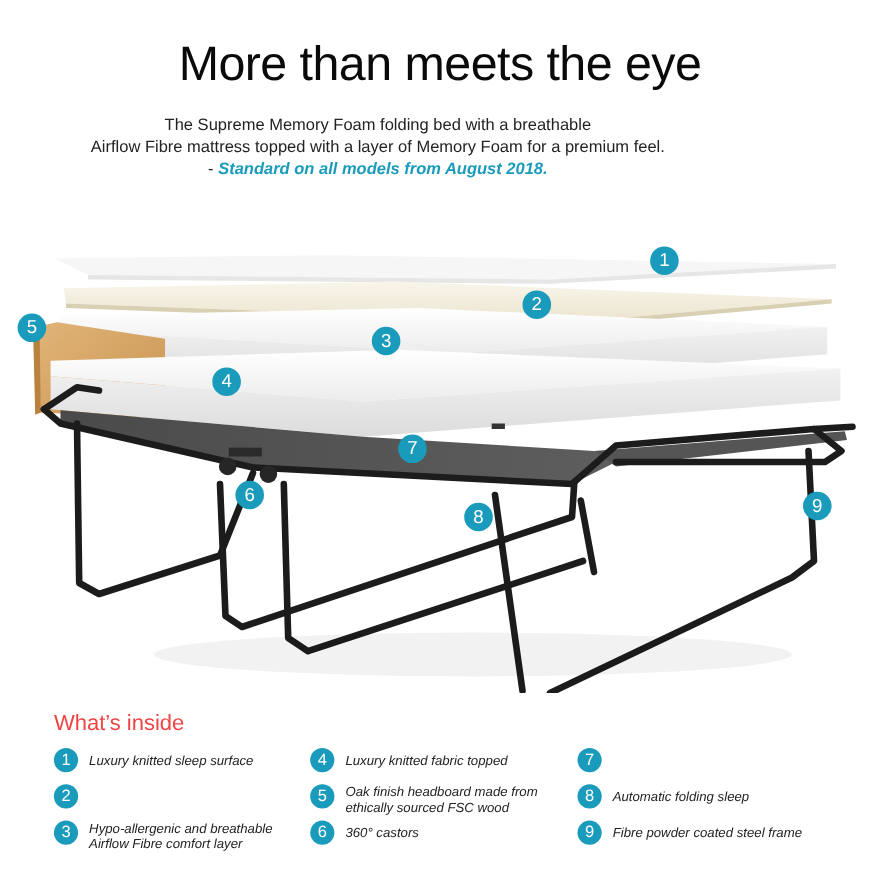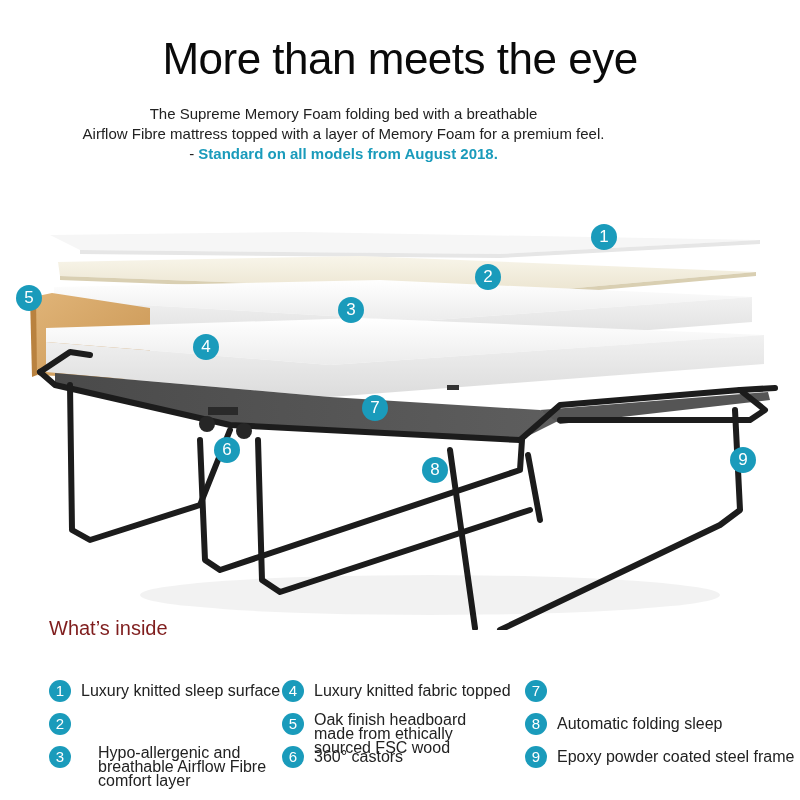--- a/index.html
+++ b/index.html
@@ -7,41 +7,41 @@
   body { position: relative; font-family: "Liberation Sans", "DejaVu Sans", sans-serif; color: #1a1a1a; }
 
   .headline {
     position: absolute; left: 0; top: 34px; width: 800px; text-align: center;
     font-size: 44px; font-weight: 400; color: #0a0a0a; letter-spacing: -0.5px;
   }
   .subtext {
     position: absolute; left: 0; top: 104px; width: 687px; text-align: center;
     font-size: 15px; line-height: 20px; color: #222;
   }
-  .subtext .highlight { color: #1a9bbb; font-weight: 700; }
+  .subtext .highlight { color: #1a9bbb; font-weight: 700; font-style: italic; }
 
   .illustration { position: absolute; left: 0; top: 210px; width: 800px; height: 420px; }
   .illustration svg { position: absolute; left: 0; top: 0; }
 
   .badge {
     position: absolute; width: 26px; height: 26px; border-radius: 50%;
     background: #1a9bbb; color: #fff; font-size: 17px; line-height: 26px;
     text-align: center; font-weight: 400;
   }
 
   .legend-title {
-    position: absolute; left: 49px; top: 617px; font-size: 20px; color: #7f1d1d;
+    position: absolute; left: 49px; top: 647px; font-size: 20px; color: #ef4444;
   }
   .legend-col { position: absolute; top: 680px; }
   .legend-item { position: relative; height: 30px; margin-bottom: 3px; display: flex; align-items: flex-start; }
   .legend-item .lbadge {
     flex: 0 0 22px; width: 22px; height: 22px; border-radius: 50%; background: #1a9bbb;
     color: #fff; font-size: 15px; line-height: 22px; text-align: center; margin-right: 10px;
   }
-  .legend-item .ltext { font-size: 16px; line-height: 14px; color: #222; padding-top: 4px; }
+  .legend-item .ltext { font-size: 12px; line-height: 14px; color: #222; padding-top: 4px; font-style: italic; }
   .legend-item.two-line .ltext { padding-top: 0; }
 </style>
 </head>
 <body>
 
 <div class="headline">More than meets the eye</div>
 
 <div class="subtext">
   <div>The Supreme Memory Foam folding bed with a breathable</div>
   <div>Airflow Fibre mattress topped with a layer of Memory Foam for a premium feel.</div>
@@ -143,21 +143,21 @@
 <div class="legend-col" style="left:49px;">
   <div class="legend-item">
     <span class="lbadge">1</span>
     <span class="ltext">Luxury knitted sleep surface</span>
   </div>
   <div class="legend-item">
     <span class="lbadge">2</span>
   </div>
   <div class="legend-item two-line">
     <span class="lbadge">3</span>
-    <span class="ltext" style="width:185px;margin-left:17px;">Hypo-allergenic and breathable Airflow Fibre comfort layer</span>
+    <span class="ltext" style="width:185px;">Hypo-allergenic and breathable Airflow Fibre comfort layer</span>
   </div>
 </div>
 
 <div class="legend-col" style="left:282px;">
   <div class="legend-item">
     <span class="lbadge">4</span>
     <span class="ltext">Luxury knitted fabric topped</span>
   </div>
   <div class="legend-item two-line">
     <span class="lbadge">5</span>
@@ -172,15 +172,15 @@
 <div class="legend-col" style="left:525px;">
   <div class="legend-item">
     <span class="lbadge">7</span>
   </div>
   <div class="legend-item">
     <span class="lbadge">8</span>
     <span class="ltext">Automatic folding sleep</span>
   </div>
   <div class="legend-item">
     <span class="lbadge">9</span>
-    <span class="ltext">Epoxy powder coated steel frame</span>
+    <span class="ltext">Fibre powder coated steel frame</span>
   </div>
 </div>
 
 </body></html>

